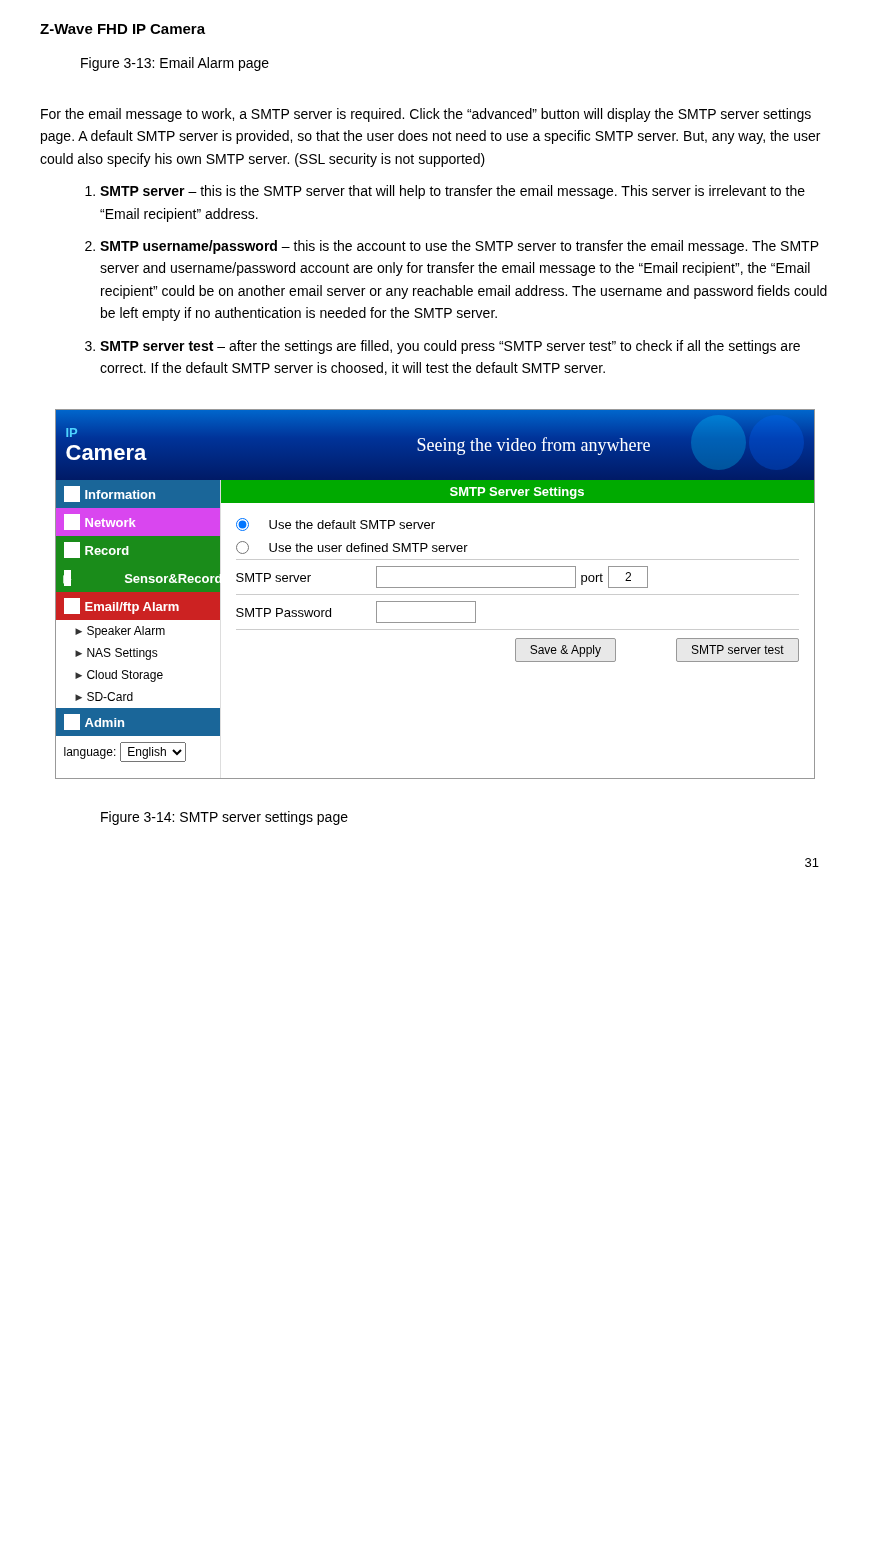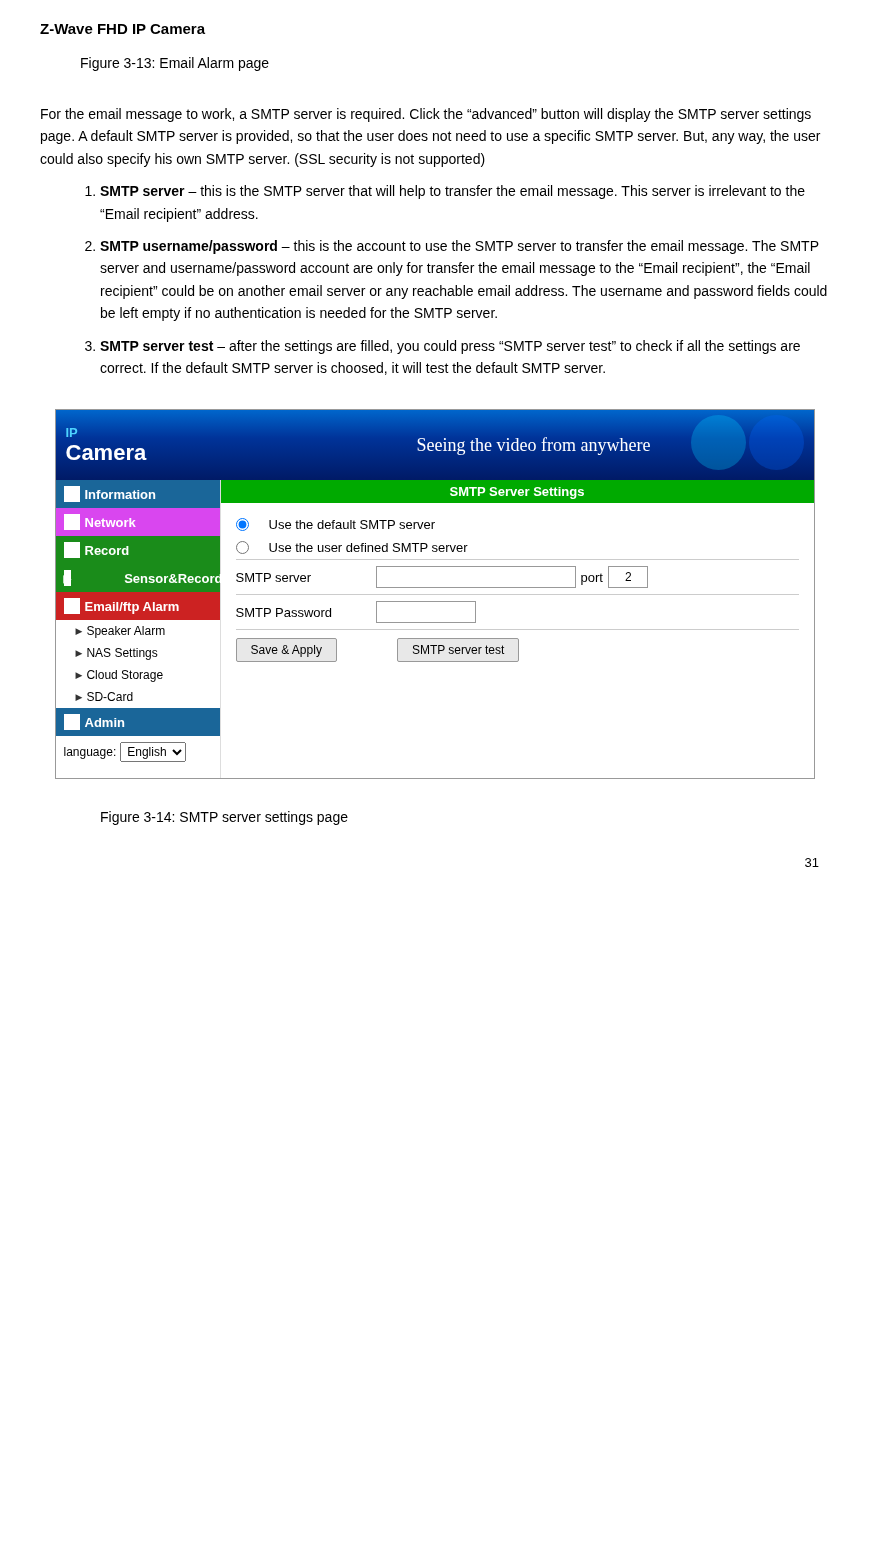--- a/index.html
+++ b/index.html
@@ -189,20 +189,21 @@
       font-size: 12px;
       color: #555;
       margin-left: 6px;
     }
     .button-row {
       display: flex;
       align-items: center;
       padding: 8px 0;
       gap: 60px;
       border-top: 1px solid #ccc;
+      justify-content: flex-end;
     }
     .cam-btn {
       background: #e8e8e8;
       border: 1px solid #999;
       padding: 4px 14px;
       font-size: 12px;
       cursor: pointer;
       border-radius: 2px;
     }
     .bottom-caption {

